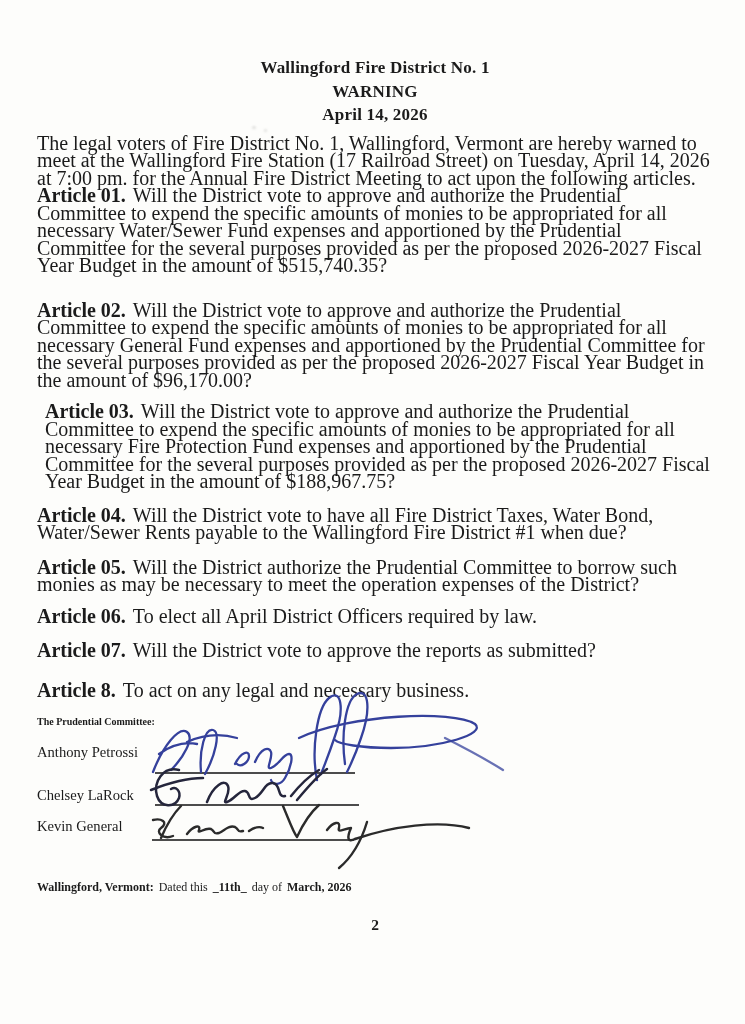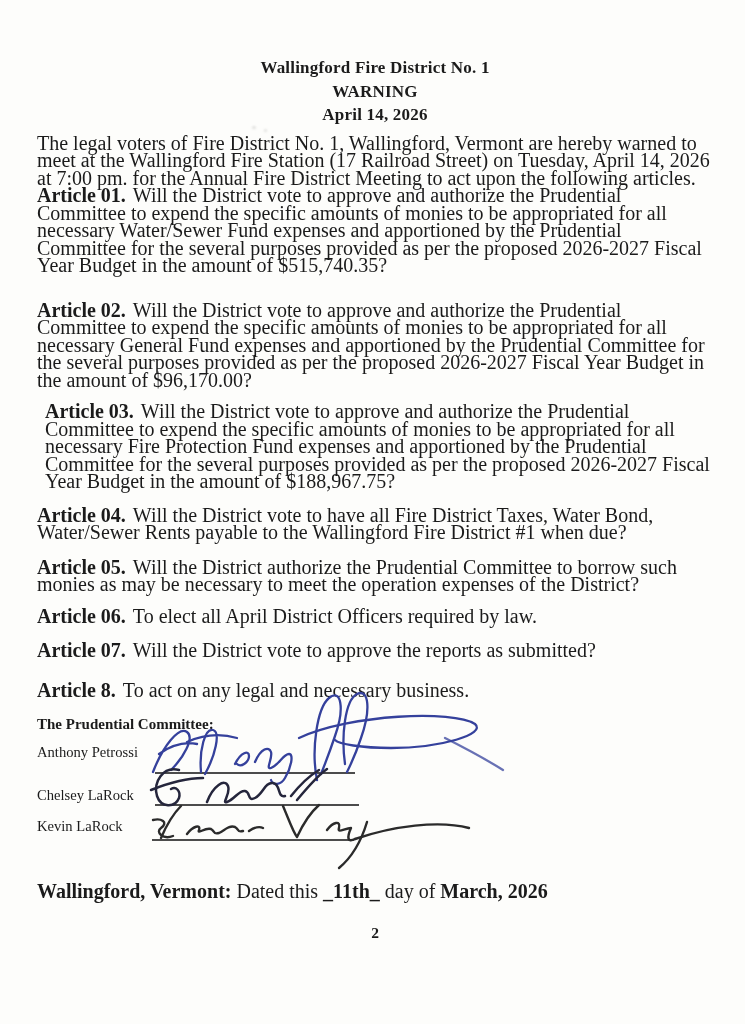--- a/index.html
+++ b/index.html
@@ -23,35 +23,35 @@
   .article .lbl { font-weight:700; margin-right:7px; }
   .a1 { }
   .a2 { margin-top:27px; }
   .a3 { margin-top:14px;margin-left:8px; }
   .a4 { margin-top:16px; }
   .a5 { margin-top:17px; }
   .a6 { margin-top:14px; }
   .a7 { margin-top:17px; }
   .a8 { margin-top:22px; }
   .committee { position:relative; margin-top:17px; height:164px; }
-  .committee-heading { font-weight:700; font-size:15px; }
+  .committee-heading { font-weight:700; font-size:10px; }
   .sig-name { position:absolute; left:0; font-size:14.6px; }
   .name-1 { top:28px; }
   .name-2 { top:71px; }
   .name-3 { top:102px; }
   .sig-line { position:absolute; height:2px; background:#4c4c4c; }
   .line-1 { left:118px; top:56px; width:200px; }
   .line-2 { left:118px; top:88px; width:204px; }
   .line-3 { left:115px; top:123px; width:202px; }
   .sig-svg { position:absolute; z-index:2; }
   .svg-1 { left:110px; top:-26px; width:360px; height:96px; }
   .svg-2 { left:112px; top:48px; width:200px; height:48px; }
   .svg-3 { left:104px; top:86px; width:330px; height:70px; }
   .sig-svg svg { width:100%; height:100%; display:block; }
-  .dated-line { font-size:20px; }
+  .dated-line { font-size:12px; }
   .dated-line .b { font-weight:700; }
   .dated-line span { margin-right:5px; }
   .page-number { text-align:center; font-weight:700; font-size:15.5px; margin-top:21px; }
   .speck { position:absolute; background:#9a9a96; border-radius:50%; opacity:.3; filter:blur(1px); }
   .speck-1 { left:252px; top:126px; width:4px; height:3px; }
   .speck-2 { left:264px; top:129px; width:3px; height:3px; }
 </style>
 </head>
 <body>
 
@@ -82,21 +82,21 @@
 
   <p class="body-text article a7"><span class="lbl">Article 07.</span><span>Will the District vote to approve the reports as submitted?</span></p>
 
   <p class="body-text article a8"><span class="lbl">Article 8.</span><span>To act on any legal and necessary business.</span></p>
 
   <div class="committee">
     <div class="committee-heading">The Prudential Committee:</div>
 
     <div class="sig-name name-1">Anthony Petrossi</div>
     <div class="sig-name name-2">Chelsey LaRock</div>
-    <div class="sig-name name-3">Kevin LaRock</div>
+    <div class="sig-name name-3">Kevin General</div>
 
     <div class="sig-line line-1"></div>
     <div class="sig-line line-2"></div>
     <div class="sig-line line-3"></div>
 
     <div class="sig-svg svg-1">
       <svg viewBox="0 0 360 96" xmlns="http://www.w3.org/2000/svg">
         <g fill="none" stroke-width="2.3" stroke-linecap="round" stroke-linejoin="round" stroke="#35419c">
           <path d="M6,82 C16,56 32,36 40,42 C48,48 36,68 24,80 M12,64 C26,54 40,52 50,54"></path>
           <path d="M54,82 C52,60 58,38 66,40 C74,42 68,66 58,84"></path>

